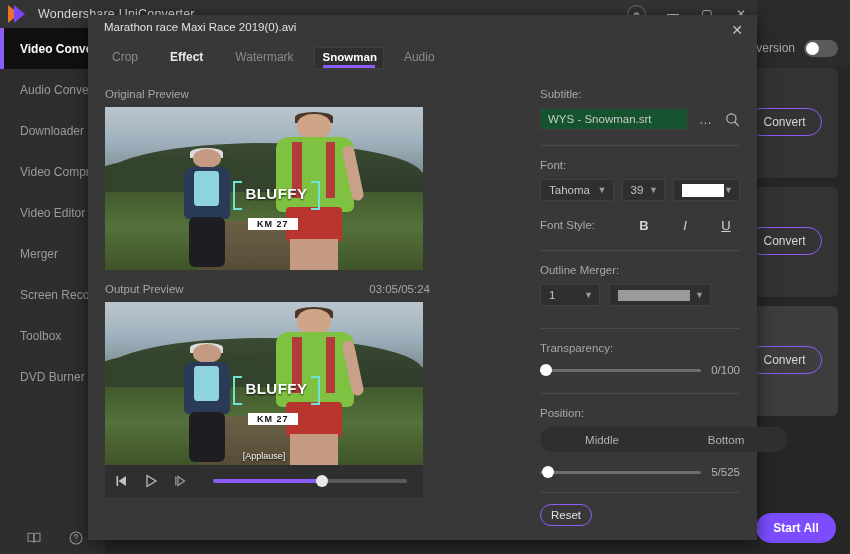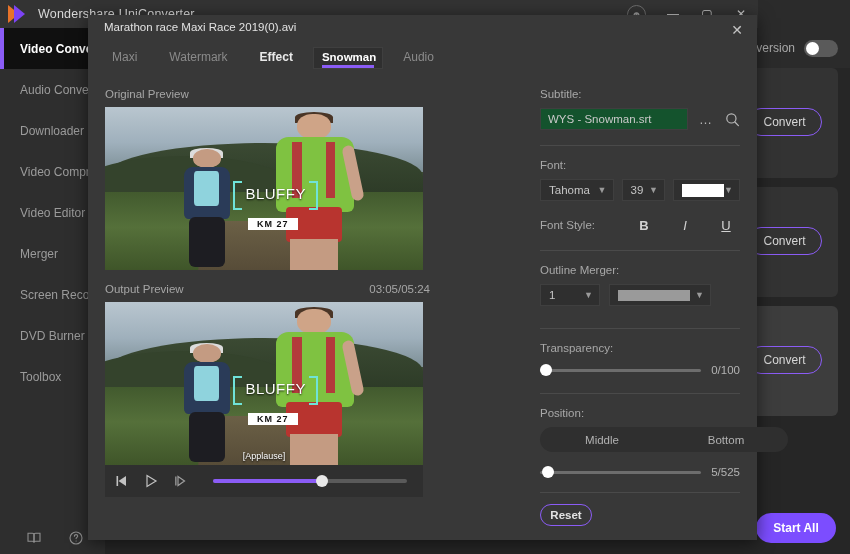--- a/index.html
+++ b/index.html
@@ -247,21 +247,21 @@
     position:absolute; left:22%; top:80%; width:54%; height:20%;
     background:#c49b82;
   }
   .runnerB .armR {
     position:absolute; left:86%; top:20%; width:14%; height:36%;
     background:#c9a189; border-radius:6px; transform: rotate(-12deg);
   }
   .bluffy-box {
     position:absolute; left:41%; top:47%;
     padding: 1px 10px;
-    color:#ffffff; font-size:15px; font-weight:normal; letter-spacing:.5px;
+    color:#ffffff; font-size:15px; font-weight:bold; letter-spacing:.5px;
     font-family:"Liberation Sans", sans-serif;
     text-shadow: 0 1px 2px rgba(0,0,0,.85);
   }
   .bluffy-box::before, .bluffy-box::after {
     content:""; position:absolute; top:-3px; width:7px; height:calc(100% + 6px);
     border:2px solid #6fe3d8;
   }
   .bluffy-box::before { left:-2px; border-right:none; }
   .bluffy-box::after  { right:-2px; border-left:none; }
   .km-chip {
@@ -333,21 +333,21 @@
     width:248px; height:25px; overflow:hidden;
   }
   .pill {
     flex:1; display:flex; align-items:center; justify-content:center;
     color:#b1b1b1; font-size:11.5px; border-radius:13px;
   }
   .pill.active { background:#3b3b3b; }
   .reset-btn {
     width:52px; height:22px; border-radius:11px; border:1.3px solid #8b5cf6;
     color:#e2e2e2; font-size:11.5px;
-    display:flex; align-items:center; justify-content:center;font-weight:bold;
+    display:flex; align-items:center; justify-content:center;
   }
   .modal-actions {
     position:absolute; right:18px; bottom:22px; display:flex; gap:14px;
     align-items:center;
   }
   .ok-wrap {
     padding:3px; border:2px solid #e08020; border-radius:20px;
   }
   .ok-btn {
     width:92px; height:27px; border-radius:14px; background:#8b5cf6;
@@ -395,24 +395,24 @@
     <div class="side-item">
         <span>Video Editor</span>
       </div>
     <div class="side-item">
         <span>Merger</span>
       </div>
     <div class="side-item">
         <span>Screen Recorder</span>
       </div>
     <div class="side-item">
+        <span>Toolbox</span>
+      </div>
+    <div class="side-item">
         <span>DVD Burner</span>
-      </div>
-    <div class="side-item">
-        <span>Toolbox</span>
       </div>
 
     <div class="side-bottom">
       <span class="ico-sm">
         <svg width="16" height="16" viewBox="0 0 16 16" fill="none" stroke="#8e8e8e" stroke-width="1.1">
           <path d="M2 3.2h4.4c.9 0 1.6.6 1.6 1.3v8c0-.7-.7-1.3-1.6-1.3H2z"></path>
           <path d="M14 3.2H9.6c-.9 0-1.6.6-1.6 1.3v8c0-.7.7-1.3 1.6-1.3H14z"></path>
         </svg>
       </span>
       <span class="ico-sm">
@@ -448,23 +448,23 @@
     </div>
   </div>
 
   <div class="modal">
     <div class="modal-head">
       <div class="modal-file">Marathon race  Maxi Race 2019(0).avi</div>
       <div class="modal-close">✕</div>
     </div>
 
     <div class="tabs">
-      <div class="tab">Maxi</div>
+      <div class="tab">Crop</div>
+      <div class="tab lit">Effect</div>
       <div class="tab">Watermark</div>
-      <div class="tab lit">Effect</div>
       <div class="tab sel">Snowman</div>
       <div class="tab">Audio</div>
     </div>
 
     <div class="modal-body">
 
       <div class="prev-wrap">
 
         <div class="prev-hdr">
           <span>Original Preview</span>

